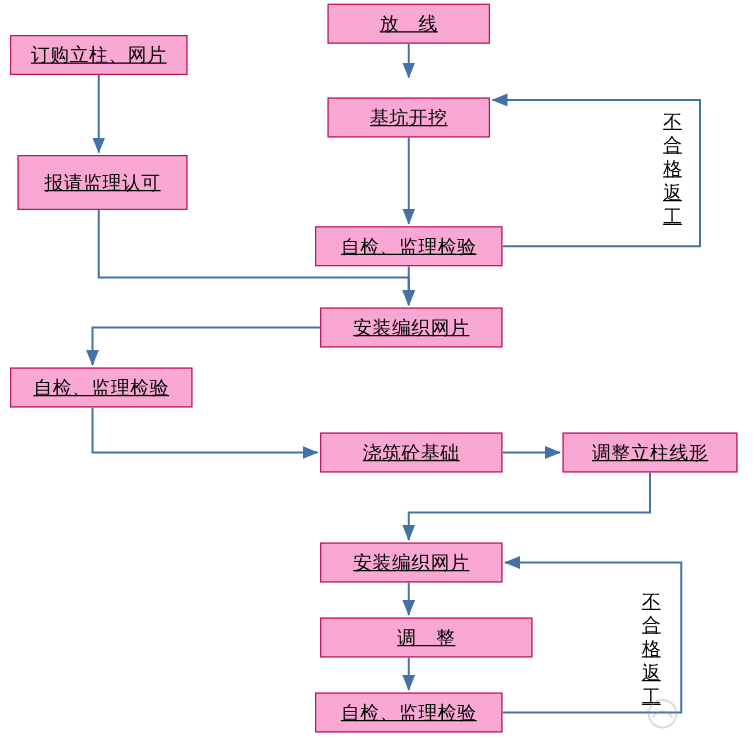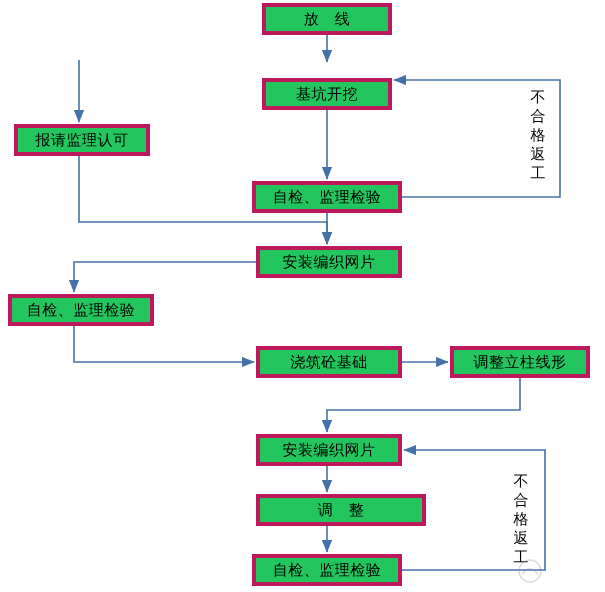--- a/index.html
+++ b/index.html
@@ -6,40 +6,42 @@
   body{
     width:605px;height:592px;
     background:#ffffff;
     font-family:"DejaVu Sans","Liberation Sans",sans-serif;
     position:relative;
     overflow:hidden;
   }
   #diagram{position:absolute;left:0;top:0;width:605px;height:592px;}
   .node{
     position:absolute;
-    background:#22c55e;
-    border:4px solid #be185d;
+    background:#f9a8d4;
+    border:1px solid #be185d;
     box-sizing:border-box;
     display:flex;
     align-items:center;
     justify-content:center;
     color:#000000;
     font-size:15px;
     letter-spacing:0.5px;
     white-space:nowrap;
+    text-decoration:underline;
   }
   .vlabel{
     position:absolute;
     font-size:15px;
     color:#000;
     width:18px;
     line-height:19px;
     text-align:center;
     white-space:normal;
     word-break:break-all;
+    text-decoration:underline;
   }
   .wm{
     position:absolute;
     left:500px;top:556px;
     width:60px;height:30px;
     opacity:0.35;
     pointer-events:none;
   }
   svg.edges{position:absolute;left:0;top:0;width:605px;height:592px;}
 </style>
@@ -79,24 +81,25 @@
       <path d="M327,466 L327,492"></path>
 
       <path d="M327,526 L327,552"></path>
 
       <path d="M402,570 L545,570 L545,450 L404,450"></path>
     </g>
   </svg>
 
   <div class="node" style="left:262px;top:3px;width:130px;height:32px;">放　线</div>
 
+  <div class="node" style="left:8px;top:28px;width:142px;height:32px;">订购立柱、网片</div>
 
   <div class="node" style="left:262px;top:78px;width:130px;height:32px;">基坑开挖</div>
 
-  <div class="node" style="left:14px;top:124px;width:136px;height:32px;text-align:center;">报请监理认可</div>
+  <div class="node" style="left:14px;top:124px;width:136px;height:44px;text-align:center;">报请监理认可</div>
 
   <div class="node" style="left:252px;top:181px;width:150px;height:32px;">自检、监理检验</div>
 
   <div class="node" style="left:256px;top:246px;width:146px;height:32px;">安装编织网片</div>
 
   <div class="node" style="left:8px;top:294px;width:146px;height:32px;">自检、监理检验</div>
 
   <div class="node" style="left:256px;top:346px;width:146px;height:32px;">浇筑砼基础</div>
 
   <div class="node" style="left:450px;top:346px;width:140px;height:32px;">调整立柱线形</div>

